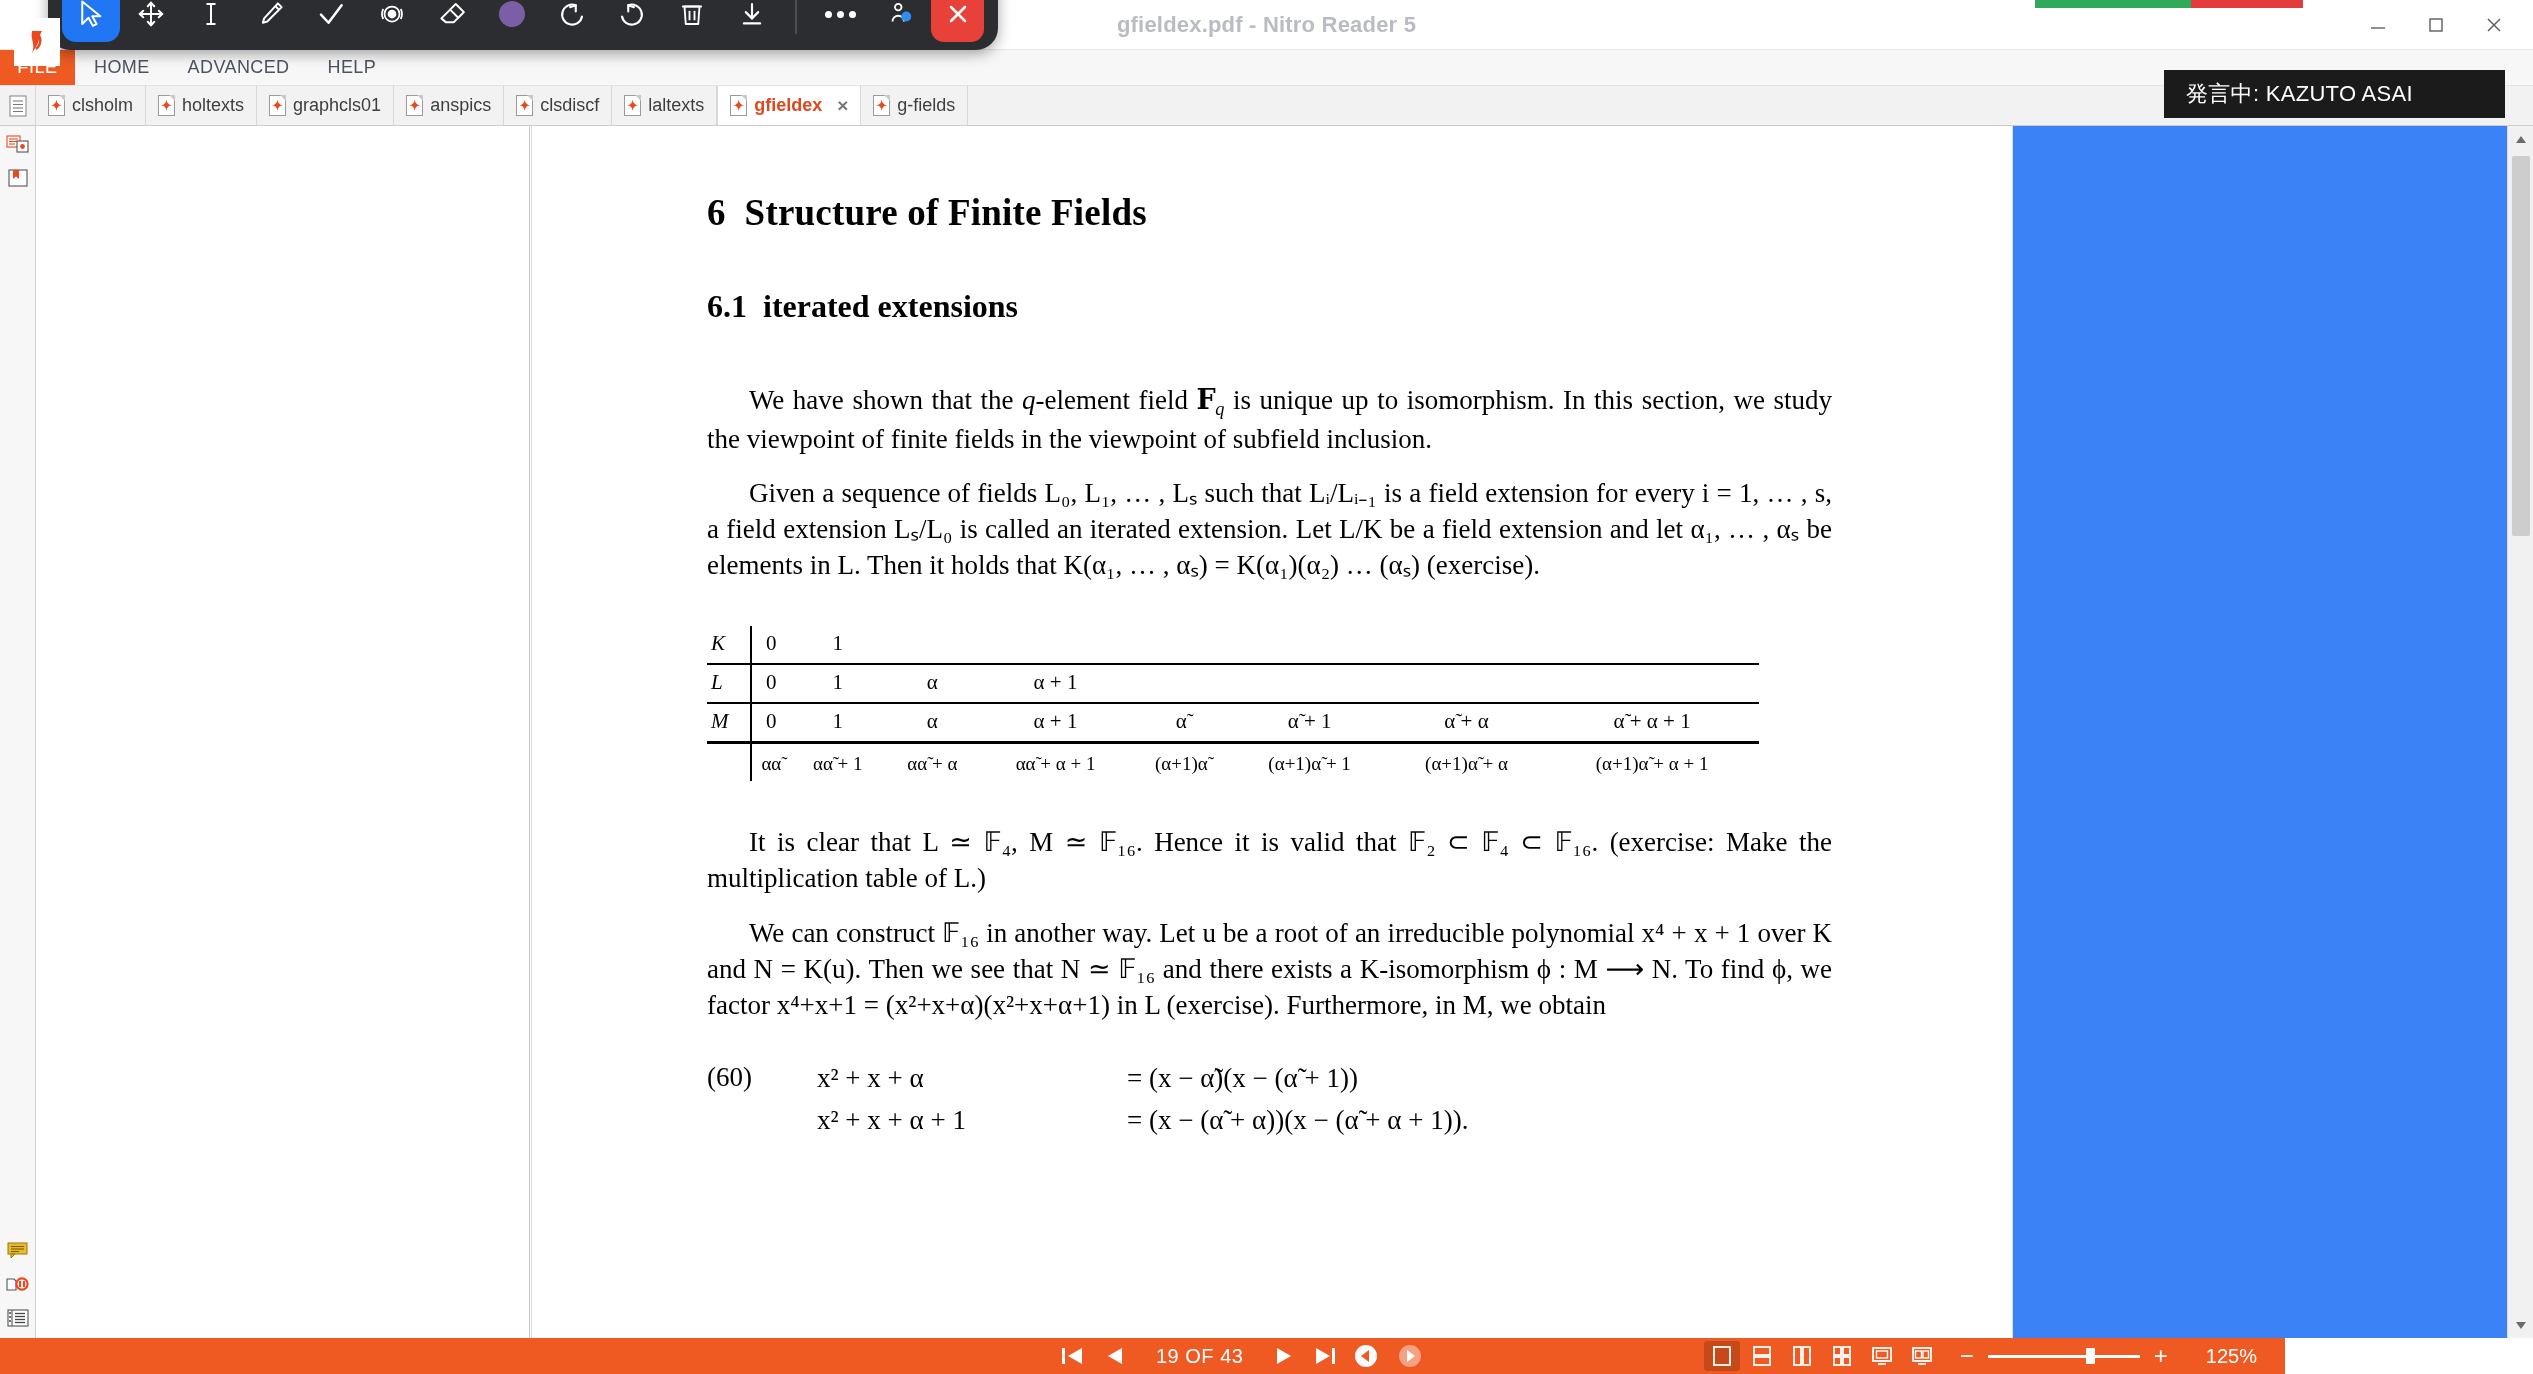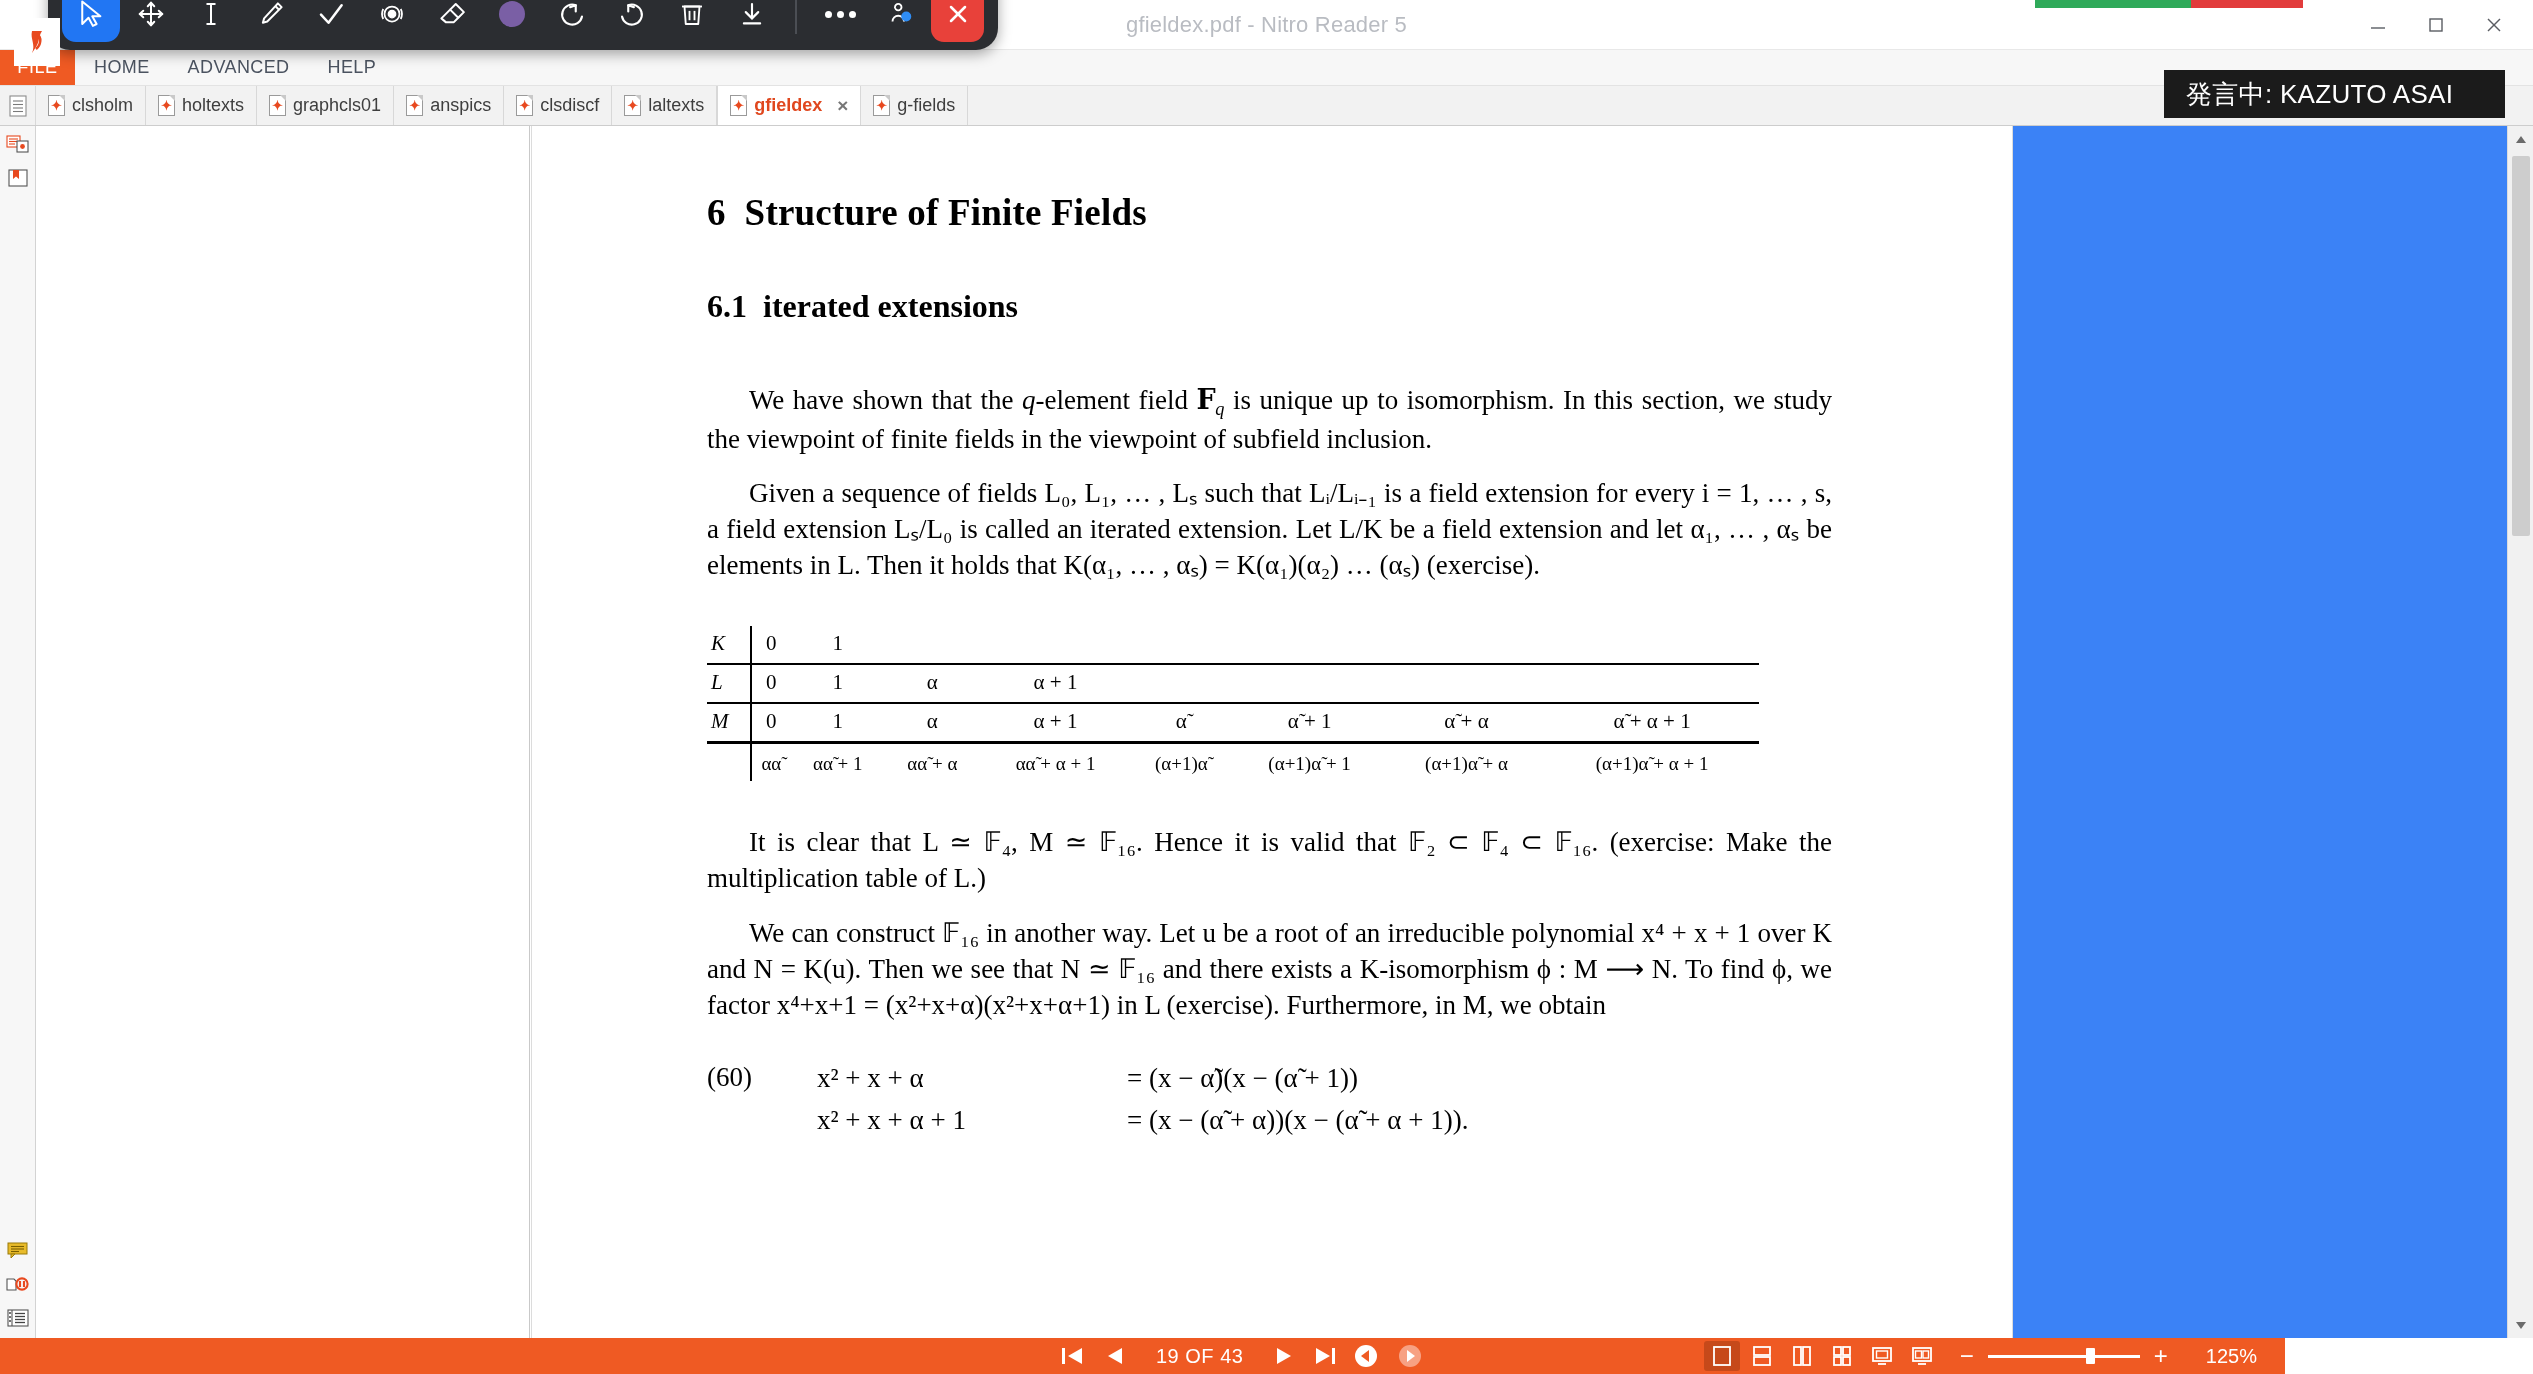--- a/index.html
+++ b/index.html
@@ -7,21 +7,21 @@
     width: 2533px; height: 1374px;
     overflow: hidden;
     font-family: "Liberation Sans", sans-serif;
     background: #ffffff;
   }
   #app { position: relative; width: 2533px; height: 1374px; background: #fff; }
 
   
   .titlebar {
     position: absolute; left: 0; top: 0; width: 2533px; height: 50px;
-    background: #ffffff; border-bottom: 1px solid #e8e8e8;
+    background: #ffffff; border-bottom: 1px solid #e8e8e8; font-weight: bold;
   }
   .titlebar-text {
     position: absolute; left: 0; top: 0; width: 2533px; height: 50px;
     line-height: 50px; text-align: center;
     font-size: 22px; color: #b9bcc2; letter-spacing: .2px;
   }
   .wincontrols { position: absolute; right: 10px; top: 0; height: 50px; display: flex; align-items: center; }
   .wc { width: 58px; height: 50px; display: flex; align-items: center; justify-content: center;
         color: #5a5d63; }
   .wc svg { display: block; }
@@ -181,21 +181,21 @@
   .zslider { position: relative; width: 152px; height: 16px; display: flex; align-items: center; }
   .ztrack { width: 152px; height: 3px; background: #ffffff; }
   .zthumb { position: absolute; left: 98px; top: 0; width: 9px; height: 16px; background: #fff; border-radius: 1px; }
   .zpct { font-size: 20px; color: #fff; margin-left: 24px; }
 
   
   .toast {
     position: absolute; right: 28px; top: 70px; width: 341px; height: 48px;
     background: #1b1b1b; color: #fff;
     display: flex; align-items: center; padding-left: 22px;
-    font-size: 26px; letter-spacing: .3px; z-index: 60;
+    font-size: 22px; letter-spacing: .3px; z-index: 60;
   }
 
   
   .topstrip { position: absolute; right: 230px; top: 0; display: flex; z-index: 45; }
   .topstrip i { display: block; height: 8px; }
 </style>
 </head>
 <body>
 
 <div id="app">

